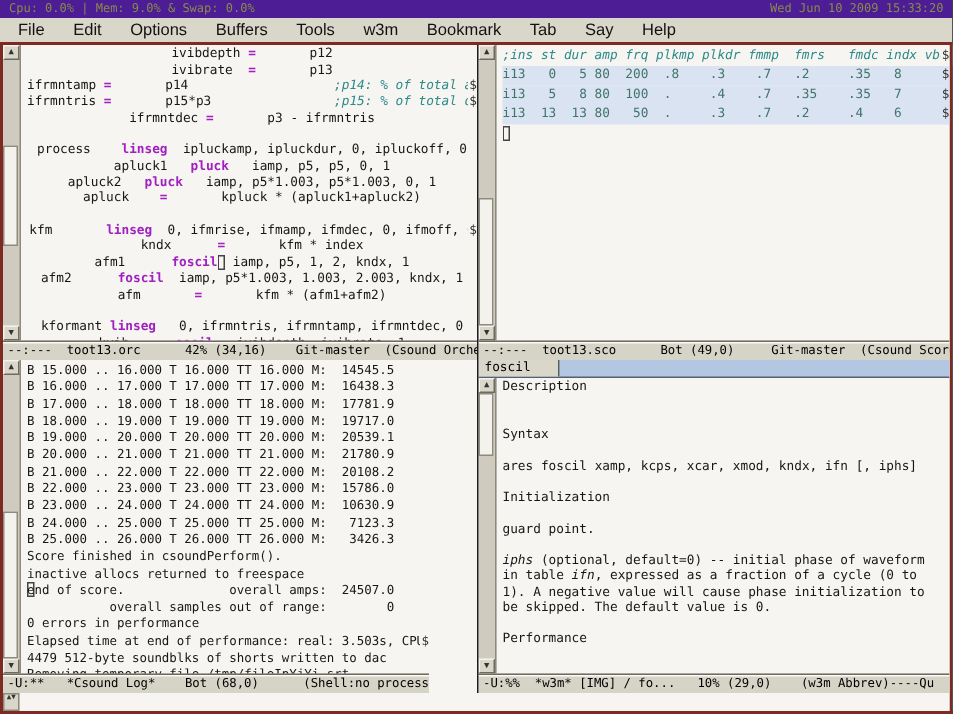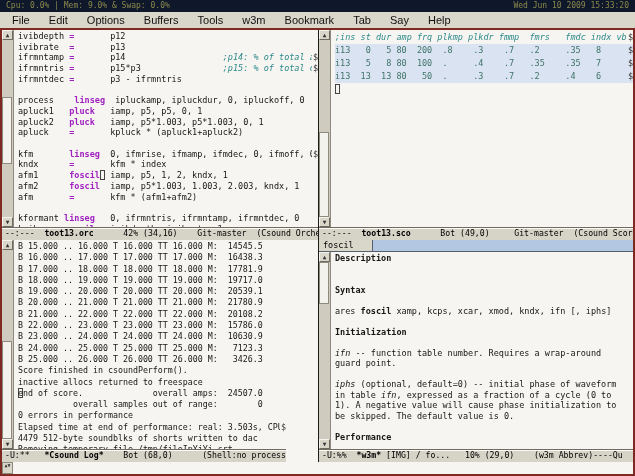--- a/index.html
+++ b/index.html
@@ -1,19 +1,19 @@
 <!DOCTYPE html>
 <html><head>
 <meta charset="utf-8">
 <style>
   html,body{margin:0;padding:0;background:#222;}
   .screen{position:relative;width:635px;height:476px;background:#000;overflow:hidden;
           font-family:"DejaVu Sans Mono",monospace;}
   
-  .titlebar{position:absolute;top:0;left:0;width:635px;height:12px;background:#0f172a;
+  .titlebar{position:absolute;top:0;left:0;width:635px;height:12px;background:#4c1d95;
             color:#8a8a4c;font-size:8px;line-height:12px;display:flex;
             justify-content:space-between;padding:0 6px;box-sizing:border-box;white-space:pre;}
   
   .menubar{position:absolute;top:12px;left:0;width:635px;height:32px;background:#d9d6ca;
            font-family:"Liberation Sans",sans-serif;font-size:11px;line-height:16px;color:#111;
            padding-left:4px;box-sizing:border-box;}
   .mi{display:inline-block;padding:0 8px;}
   .redline{position:absolute;top:28px;left:0;width:635px;height:2px;background:#7e2a22;}
   .bottomline{position:absolute;top:474px;left:0;width:635px;height:2px;background:#7e2a22;}
   
@@ -29,30 +29,30 @@
   
   .sb{width:12px;flex:none;background:#cfcbbf;border-right:1px solid #8e8a7e;
       display:flex;flex-direction:column;box-sizing:border-box;}
   .sbb{height:10px;flex:none;background:#d9d6ca;border:1px solid;
        border-color:#f4f2ec #6f6b60 #6f6b60 #f4f2ec;color:#333;font-size:6px;line-height:8px;
        text-align:center;box-sizing:border-box;}
   .sbt{flex:1;position:relative;}
   .sbh{position:absolute;left:0;width:10px;background:#f4f2ec;border:1px solid #8e8a7e;box-sizing:border-box;}
   
   .txt{flex:1;min-width:0;overflow:hidden;padding:1px 0 0 4px;font-size:8.5px;color:#161616;}
-  .orc .txt{line-height:10.7px;}
+  .orc .txt{line-height:10.7px;text-align:center;}
   .sco .txt{line-height:13px;}
   .log .txt{font-size:8.3px;line-height:11.3px;}
   .doc .txt{line-height:10.5px;}
   .ln{position:relative;white-space:pre;overflow:hidden;}
   .hl{background:#dae3f1;}
   
   .f-kw{color:#a020c0;font-weight:bold;}
   .f-cmt{color:#2d8a8a;font-style:italic;}
-  .f-b{font-weight:bold;}
+  .f-b{font-weight:normal;}
   .f-i{font-style:italic;}
   .f-sco{color:#40756a;}
   .f-cur{box-shadow:inset 0 0 0 1px #444;}
   .f-trunc{position:absolute;right:0;top:0;background:#f6f5f1;color:#333;padding-left:1px;}
   .hl .f-trunc{background:#dae3f1;}
   
   .modeline{flex:none;height:12px;background:#d6d3c7;border-top:1px solid #6f6b60;
             box-shadow:inset 0 1px 0 #fbfaf6;font-size:8.2px;line-height:11px;color:#000;
             white-space:pre;overflow:hidden;padding-left:3px;}
   .modeline .ln{overflow:hidden;}
@@ -196,21 +196,20 @@
         <div class="txt">
             <div class="ln"><span class="f-b">Description</span></div>
             <div class="ln"><span></span>&nbsp;</div>
             <div class="ln"><span></span>&nbsp;</div>
             <div class="ln"><span class="f-b">Syntax</span></div>
             <div class="ln"><span></span>&nbsp;</div>
             <div class="ln"><span>ares </span><span class="f-b">foscil</span><span> xamp, kcps, xcar, xmod, kndx, ifn [, iphs]</span></div>
             <div class="ln"><span></span>&nbsp;</div>
             <div class="ln"><span class="f-b">Initialization</span></div>
             <div class="ln"><span></span>&nbsp;</div>
-            <div class="ln"><span class="f-i">ifn</span><span> -- function table number. Requires a wrap-around</span></div>
             <div class="ln"><span>guard point.</span></div>
             <div class="ln"><span></span>&nbsp;</div>
             <div class="ln"><span class="f-i">iphs</span><span> (optional, default=0) -- initial phase of waveform</span></div>
             <div class="ln"><span>in table </span><span class="f-i">ifn</span><span>, expressed as a fraction of a cycle (0 to</span></div>
             <div class="ln"><span>1). A negative value will cause phase initialization to</span></div>
             <div class="ln"><span>be skipped. The default value is 0.</span></div>
             <div class="ln"><span></span>&nbsp;</div>
             <div class="ln"><span class="f-b">Performance</span></div>
           </div>
       </div>

